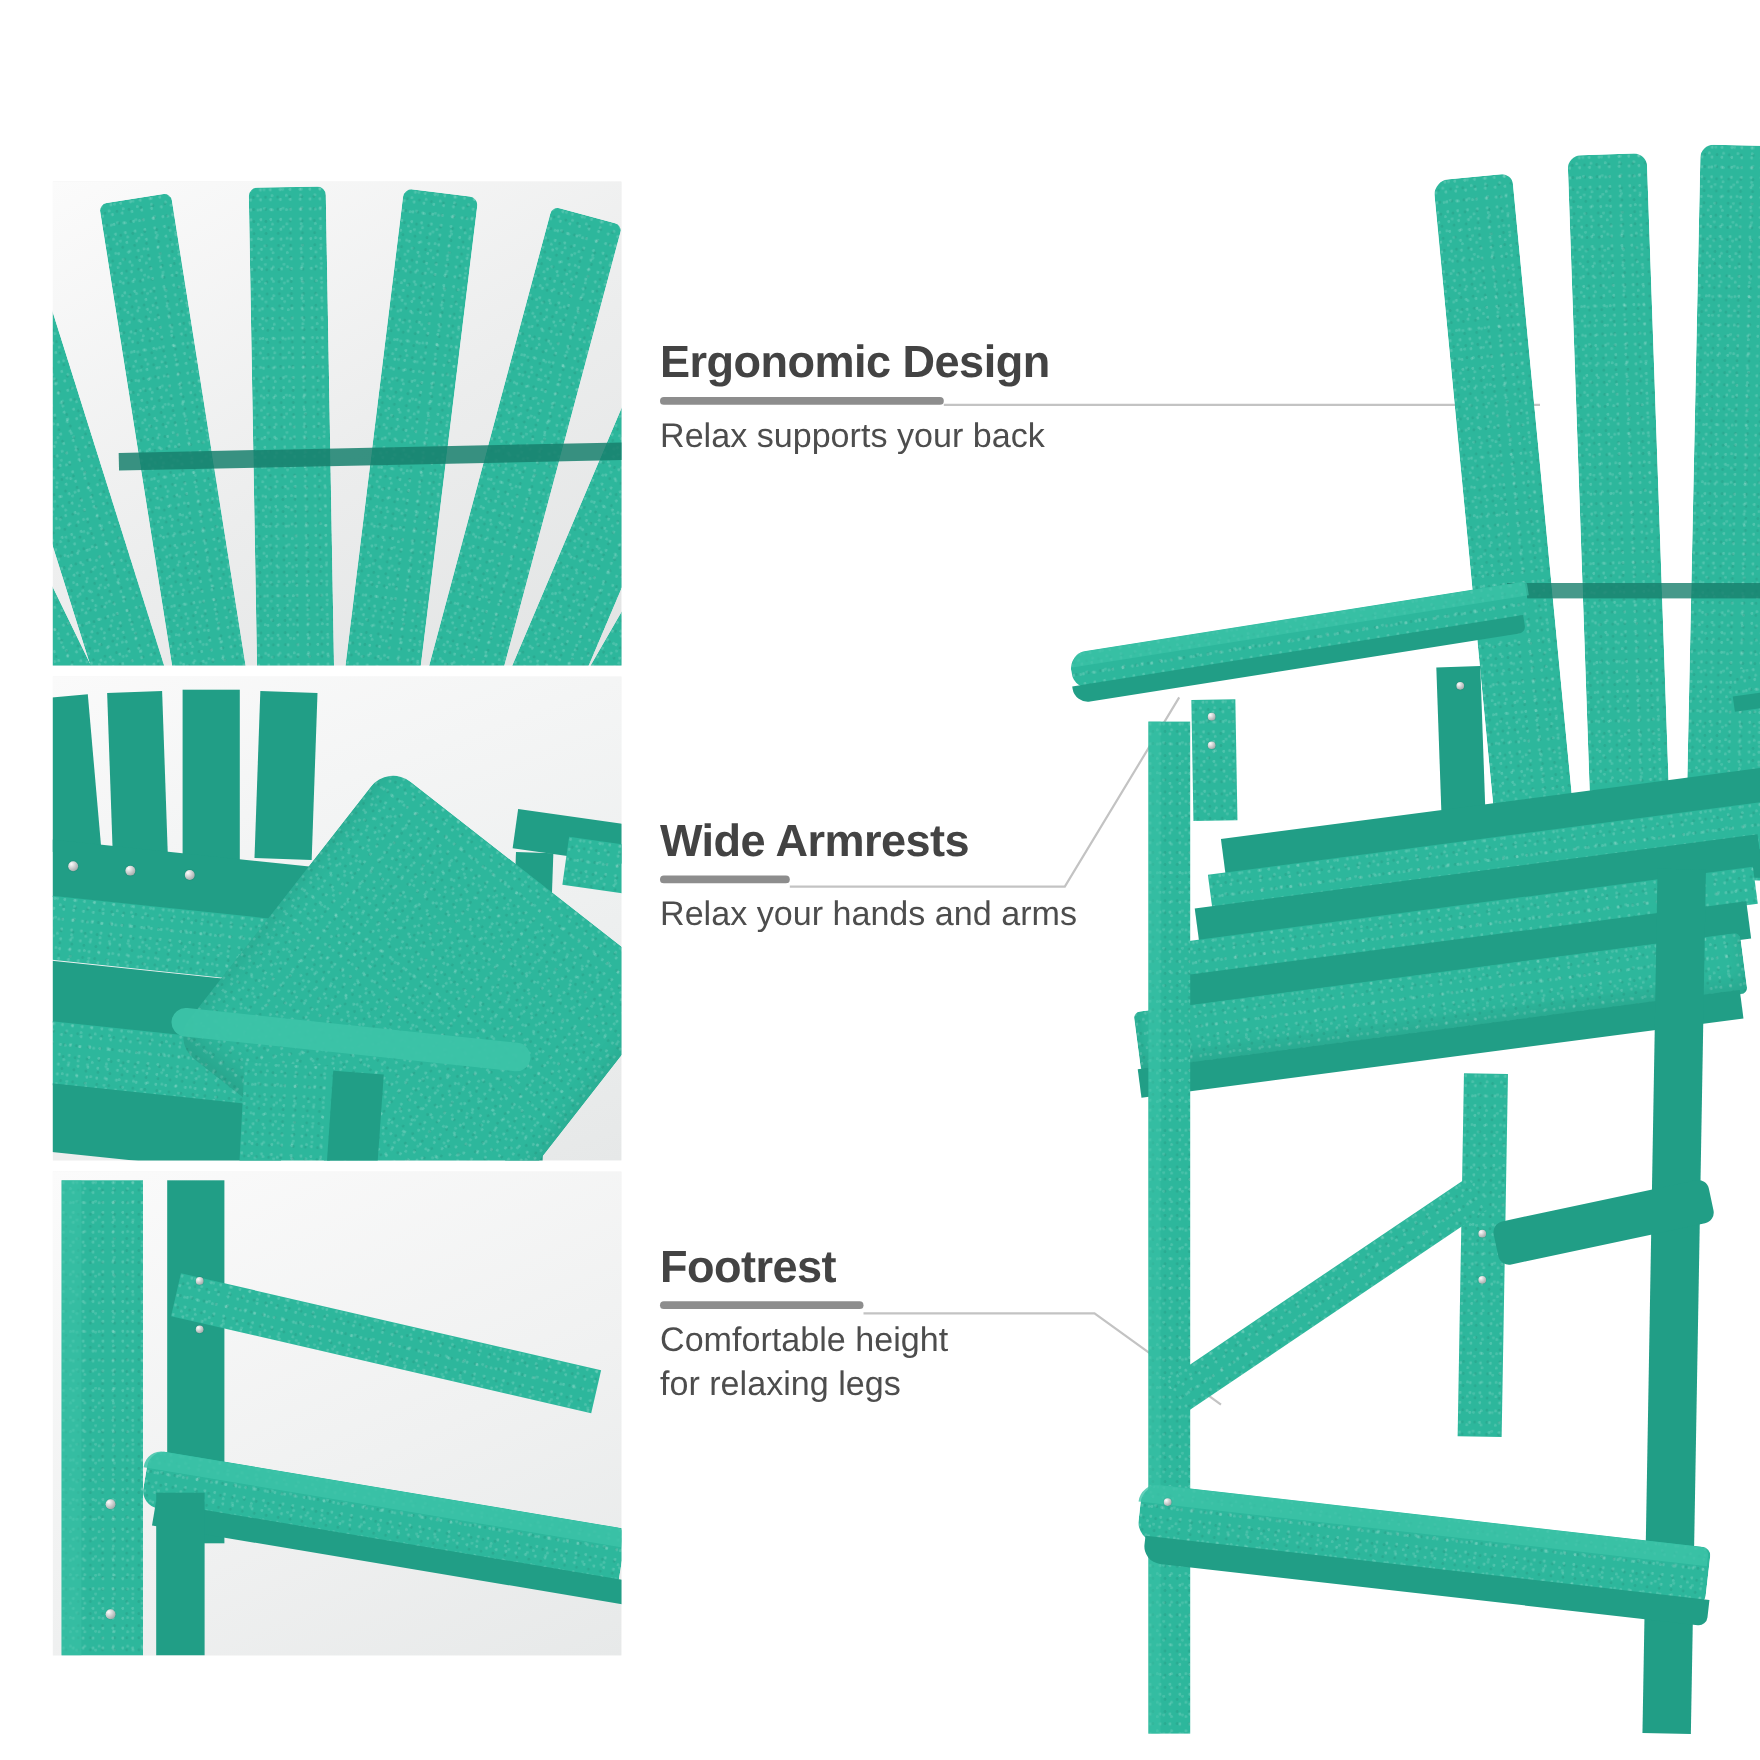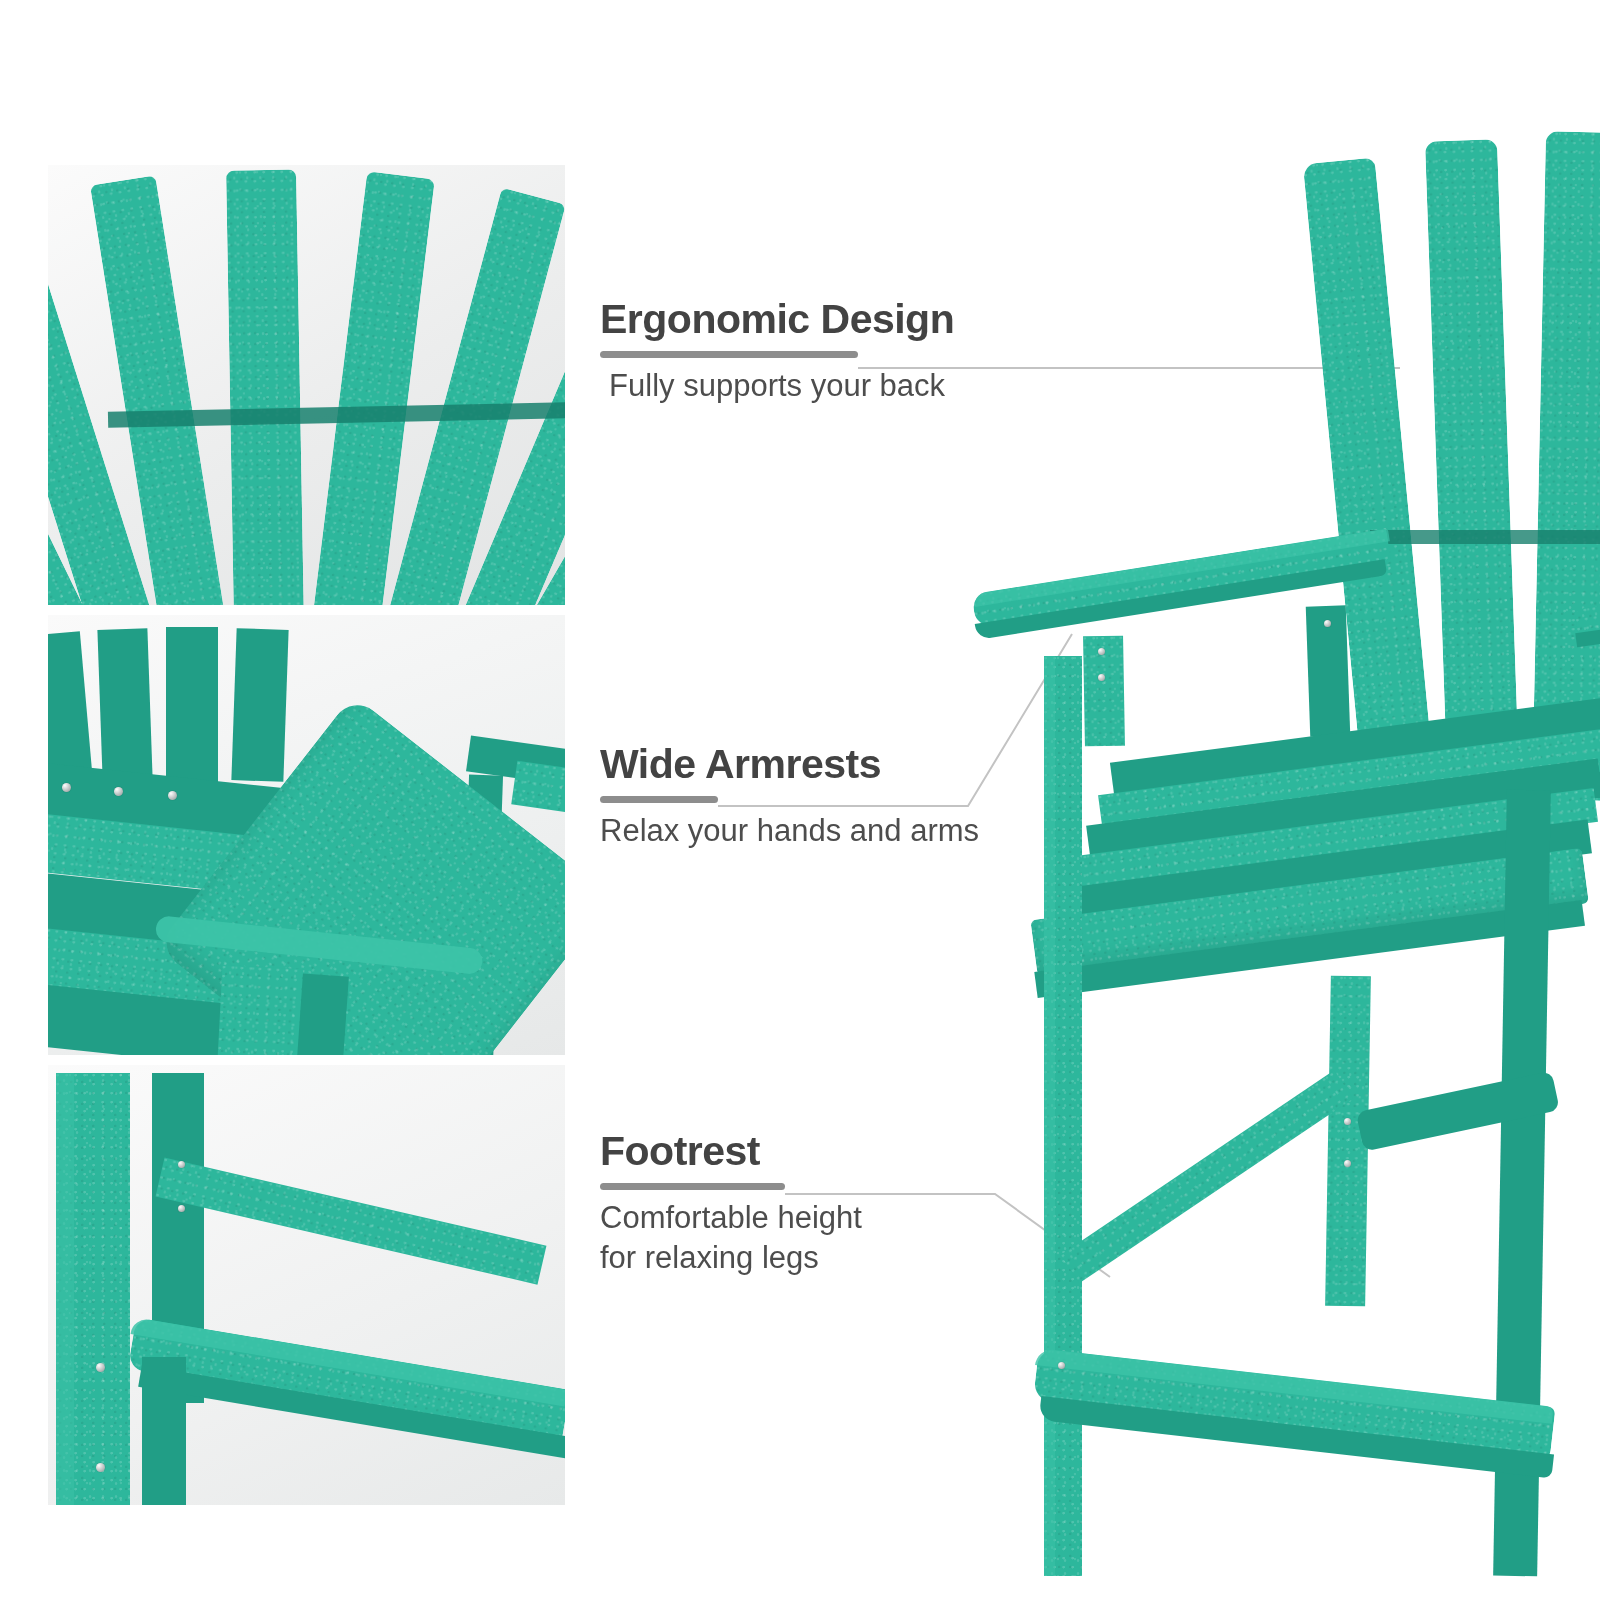--- a/index.html
+++ b/index.html
@@ -41,21 +41,21 @@
 
   .screw {
     position:absolute; width:9px; height:9px; border-radius:50%;
     background:radial-gradient(circle at 32% 28%, #fdfdfd 0%, #c9cdcd 45%, #8d9494 100%);
     box-shadow:0 0 1px rgba(0,0,0,.35);
   }
   .screw.sm { width:7px; height:7px; }
 
   
   .feat { position:absolute; left:600px; }
-  #feat-0 { top:297px;text-align:center; }
+  #feat-0 { top:307px; }
   #feat-1 { top:742px; }
   #feat-2 { top:1129px; }
 
   .feat-h {
     font-size:41px; font-weight:bold; color:#434343;
     letter-spacing:-.5px; white-space:nowrap; line-height:1.08;
   }
   .bar-wrap { position:relative; height:12px; margin-top:7px; }
   .bar-thick {
     position:absolute; left:0; top:3px; height:7px; border-radius:4px;
@@ -165,21 +165,21 @@
          transform:rotate(9.5deg);transform-origin:0% 50%;"></div>
 
     <div class="ph teal-d" style="left:94px;top:292px;width:44px;height:148px;"></div>
   </div>
 
   <div class="feat" id="feat-0">
     <div class="feat-h">Ergonomic Design</div>
     <div class="bar-wrap">
       <div class="bar-thick" style="width:258px;"></div>
     </div>
-    <div class="feat-s">Fully supports your back</div>
+    <div class="feat-s">Relax supports your back</div>
   </div>
 
   <div class="feat" id="feat-1">
     <div class="feat-h">Wide Armrests</div>
     <div class="bar-wrap">
       <div class="bar-thick" style="width:118px;"></div>
     </div>
     <div class="feat-s">Relax your hands and arms</div>
   </div>
 

